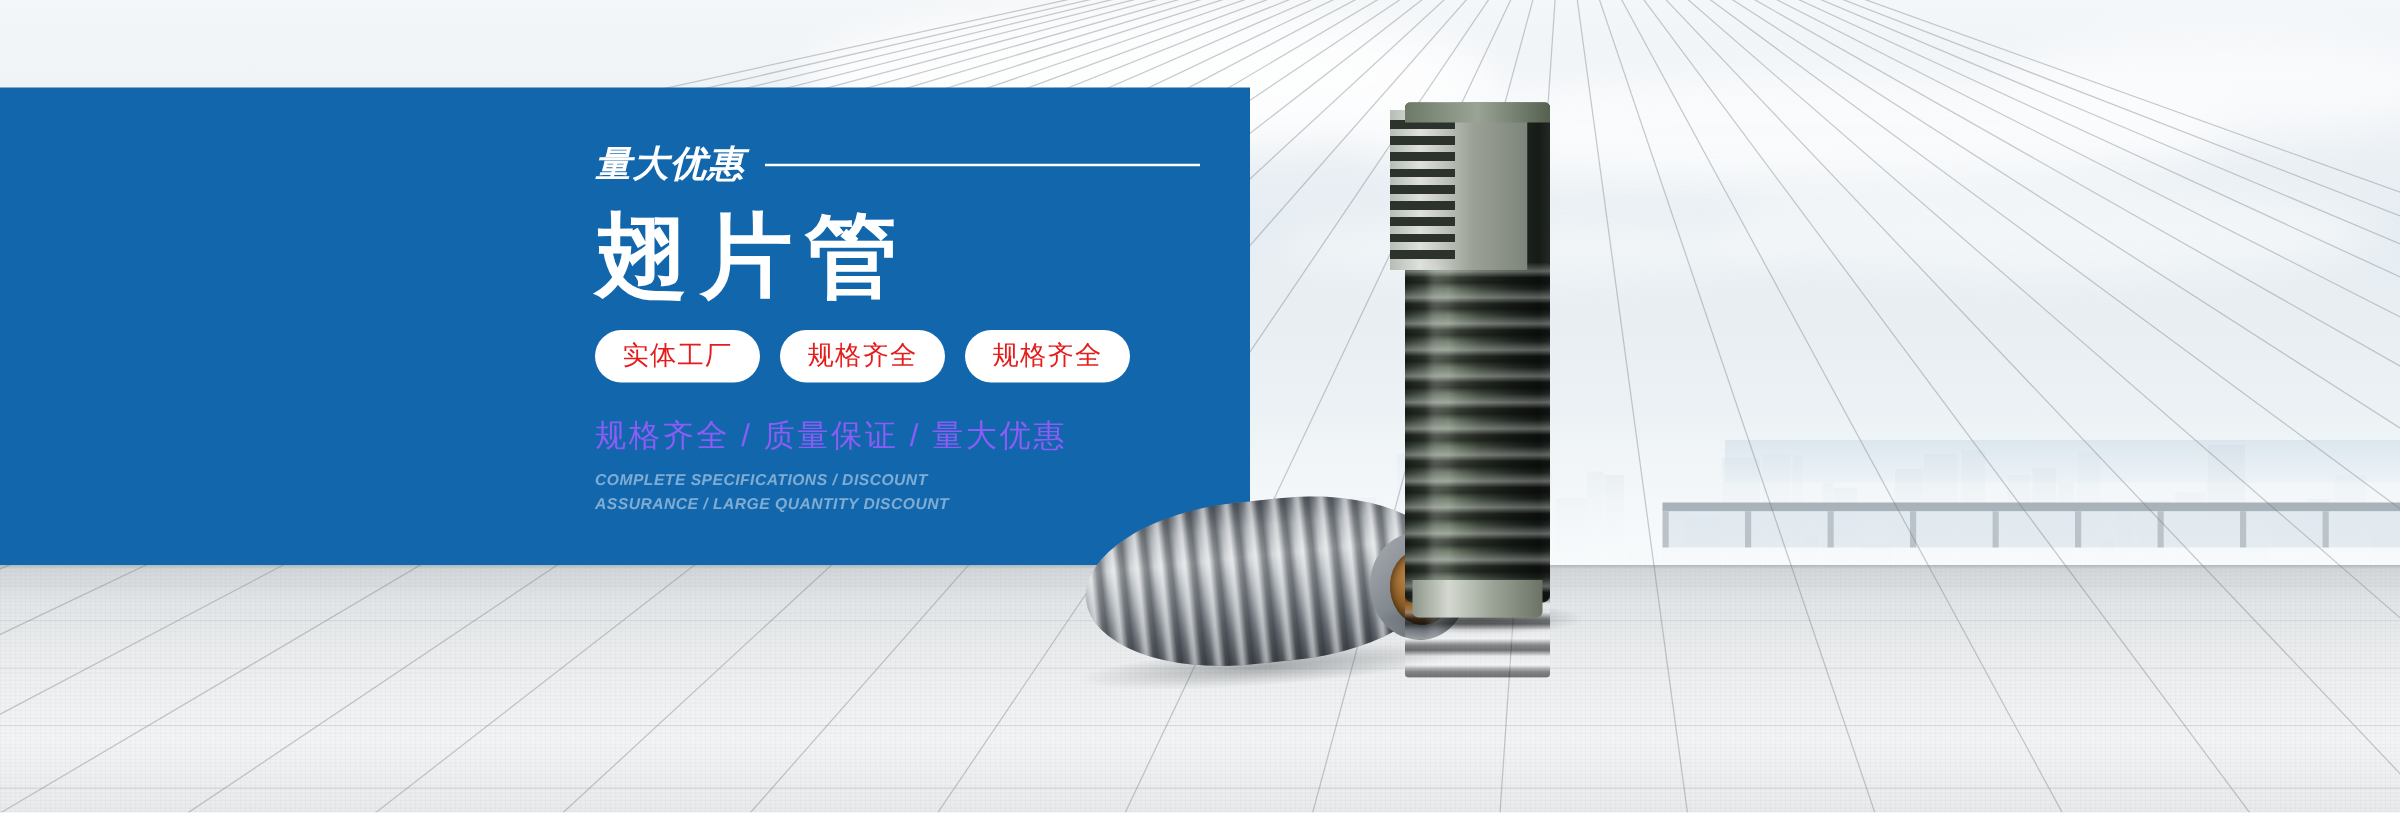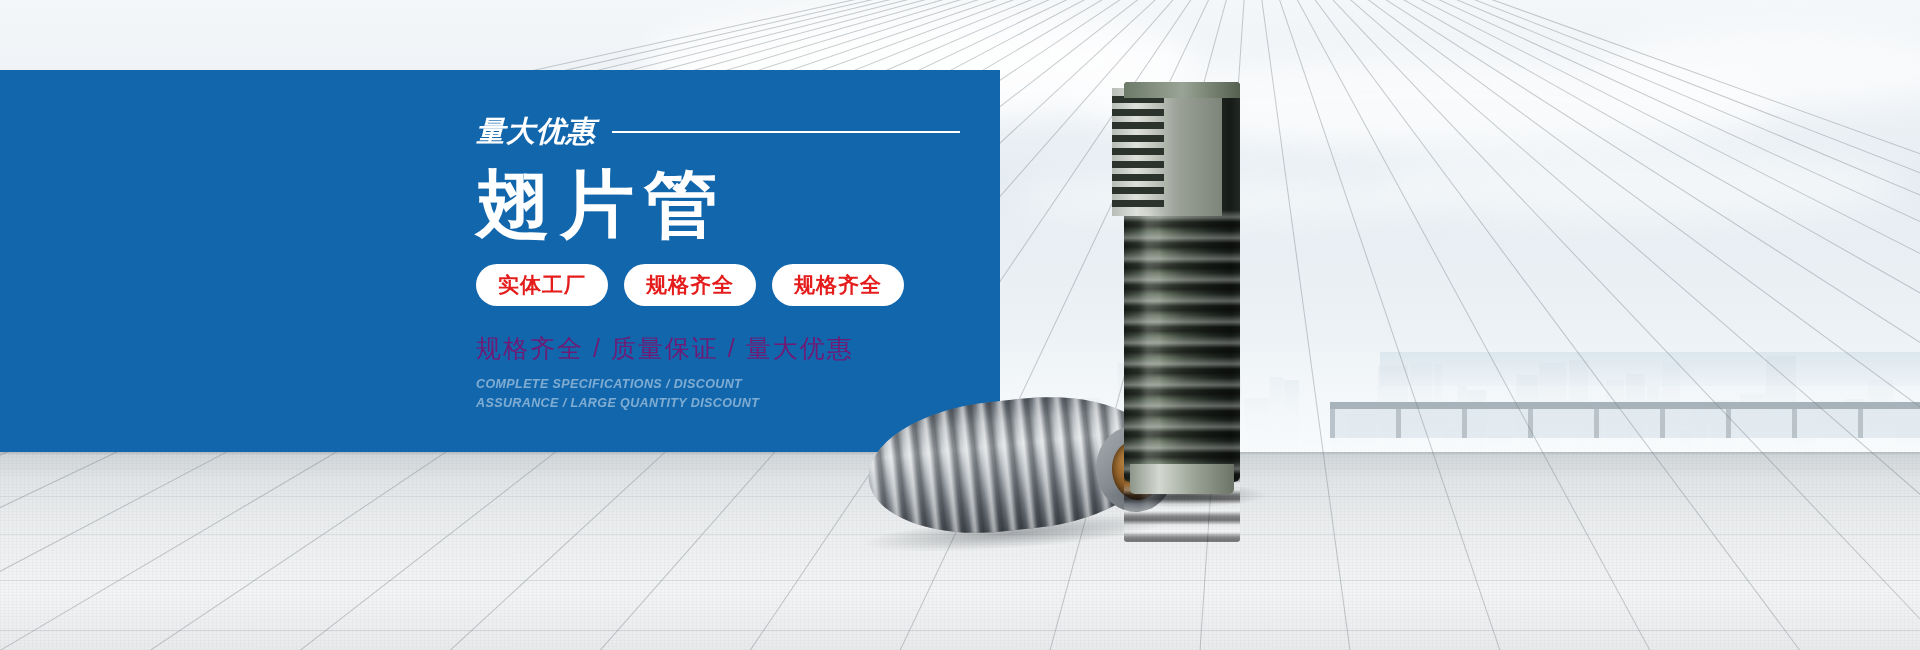--- a/index.html
+++ b/index.html
@@ -128,31 +128,31 @@
     letter-spacing:10px;
     line-height:1.05;
     white-space:nowrap;
   }
 
   .pills{margin-top:20px;display:flex;gap:16px;}
   .pill{
     background:#ffffff;
     color:#e51c1c;
     font-size:21px;
-    font-weight:bold;
+    font-weight:normal;
     border-radius:999px;
     padding:8px 22px;
     letter-spacing:1px;
     white-space:nowrap;
     line-height:1.25;
   }
 
   .sub-cn{
     margin-top:26px;
-    color:#701a75;
+    color:#8b5cf6;
     font-size:25px;
     letter-spacing:2px;
     white-space:nowrap;
   }
   .sub-en{
     margin-top:10px;
     width:330px;
     color:rgba(255,255,255,.46);
     font-size:12.5px;
     font-style:italic;

